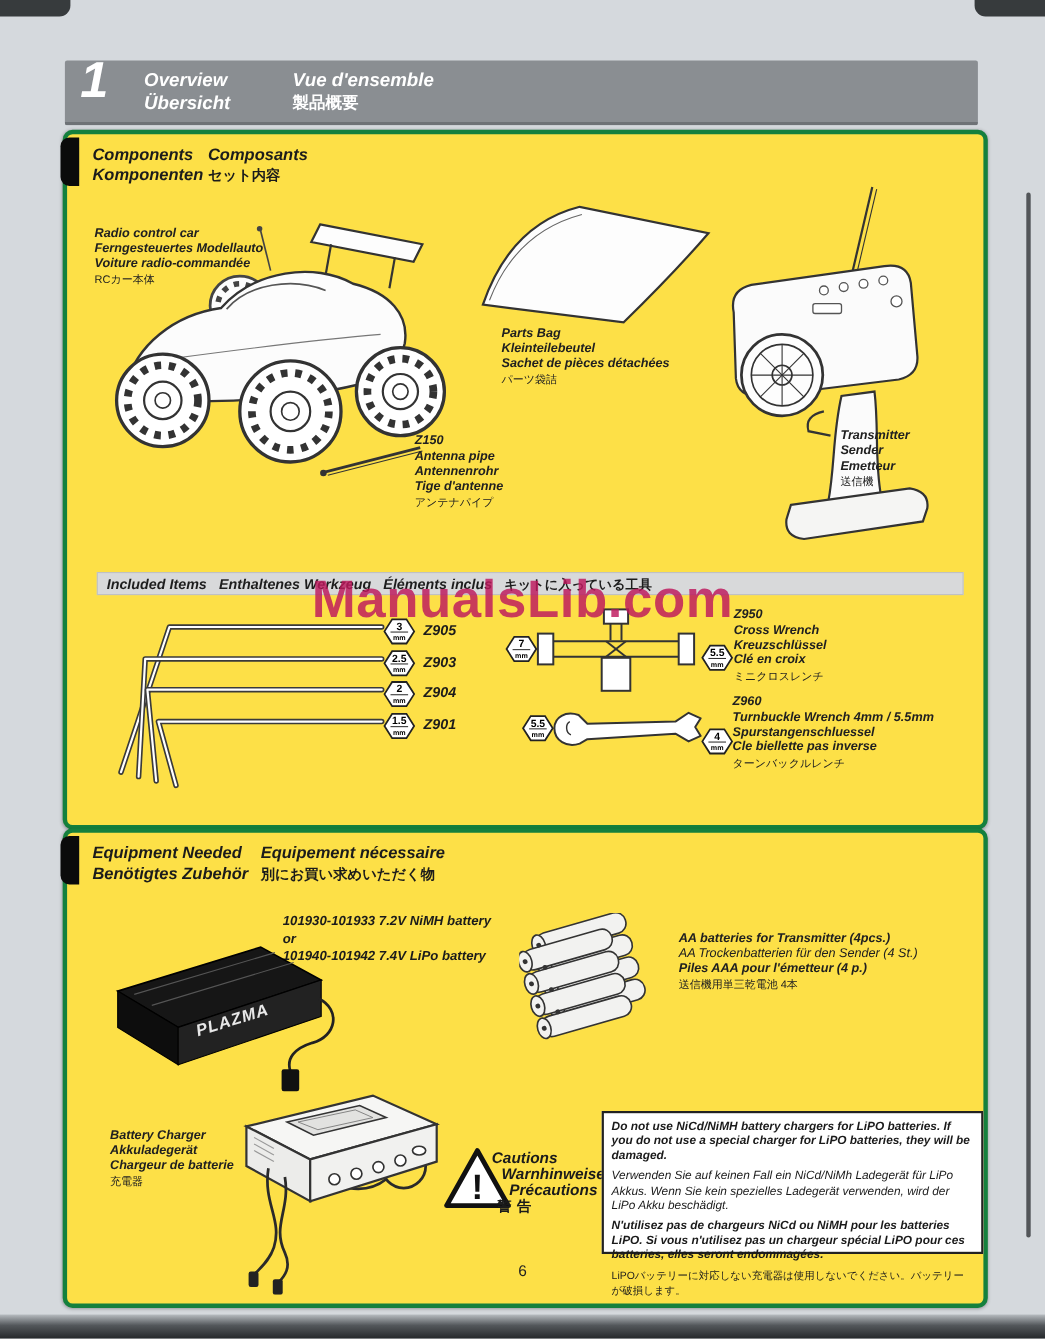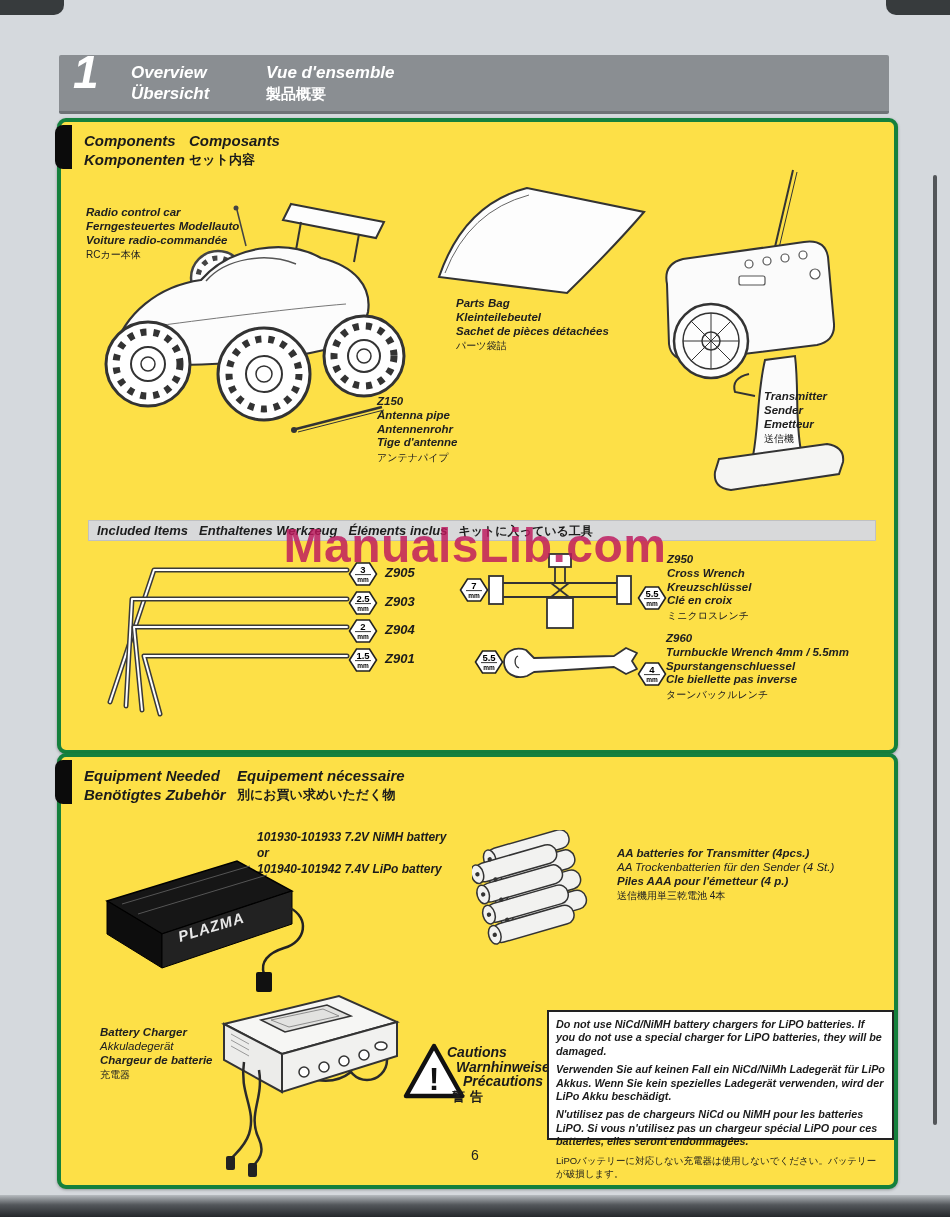--- a/index.html
+++ b/index.html
@@ -33,21 +33,21 @@
   .hex-unit{font:bold 6.5px "Liberation Sans",sans-serif;text-anchor:middle}
   
   #watermark{position:absolute;left:50%;top:522px;transform:translateX(-50%);
              font:bold 48px/1 "Liberation Sans",sans-serif;color:#be185d;opacity:.82;
              letter-spacing:.5px;white-space:nowrap;z-index:40}
   
   .caut-line{position:absolute;font:bold italic 14px/1 "Liberation Sans",sans-serif}
   .caut-ja{position:absolute;font:bold 13px/1 "Liberation Sans",sans-serif;letter-spacing:5px}
   #caution-box{position:absolute;background:#fff;border:2px solid #222;padding:6px 7px;box-sizing:border-box}
   #caution-box p{margin:0 0 5px 0;font:bold italic 10.8px/1.24 "Liberation Sans",sans-serif;color:#1a1a1a}
-  #caution-box p.de{font-weight:bold}
+  #caution-box p.de{font-weight:normal}
   #caution-box p.ja{font:normal 9.5px/1.3 "Liberation Sans",sans-serif;margin-top:7px}
   
   #battery-lines div{font:bold italic 12px/1.35 "Liberation Sans",sans-serif}
   
   #page-num{position:absolute;left:0;top:1148px;width:950px;text-align:center;
             font:normal 14px/1 "Liberation Sans",sans-serif;color:#222}
   
   .artifact{position:absolute;background:#1b1e21;z-index:60}
   #footer-band{position:absolute;left:0;bottom:0;width:950px;height:22px;z-index:60;
                background:linear-gradient(180deg,#b7bcc0 0%,#53575b 45%,#25282b 100%)}
@@ -355,21 +355,21 @@
 
     <div class="lab" style="left:556px;top:90px">
       <div>AA batteries for Transmitter (4pcs.)</div>
       <div style="font-weight:normal">AA Trockenbatterien für den Sender (4 St.)</div>
       <div>Piles AAA pour l'émetteur (4 p.)</div>
       <div class="ja">送信機用単三乾電池 4本</div>
     </div>
 
     <div class="lab" style="left:39px;top:269px">
       <div>Battery Charger</div>
-      <div style="font-weight:normal">Akkuladegerät</div>
+      <div style="font-weight:bold">Akkuladegerät</div>
       <div>Chargeur de batterie</div>
       <div class="ja">充電器</div>
     </div>
 
     <svg class="abs" style="left:128px;top:225px" width="225" height="195" viewBox="0 0 225 195">
       <circle cx="178" cy="78" r="20" fill="none" stroke="#2a2a2a" stroke-width="2.5"></circle>
       <path d="M162,90 C152,98 140,100 128,98" fill="none" stroke="#2a2a2a" stroke-width="2.5"></path>
       <polygon points="35,42 150,14 208,40 93,72" fill="#f6f6f4" stroke="#333" stroke-width="2"></polygon>
       <polygon points="72,38 138,23 162,34 96,50" fill="#e2e2e0" stroke="#333" stroke-width="1.5"></polygon>
       <polygon points="82,38 134,27 150,34 100,45" fill="none" stroke="#777" stroke-width="0.8"></polygon>

